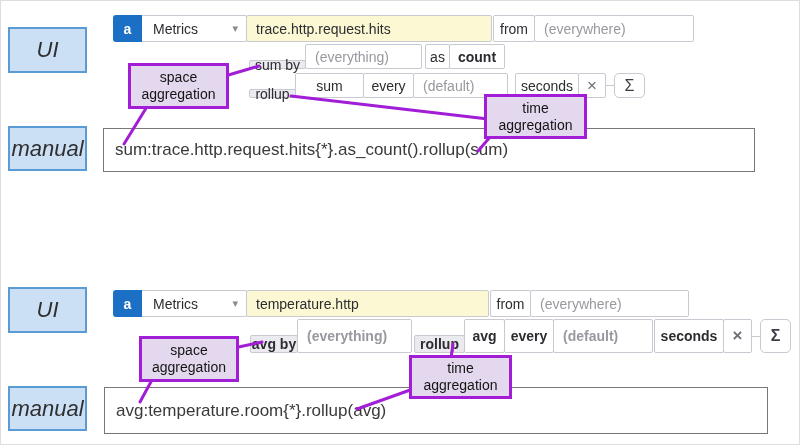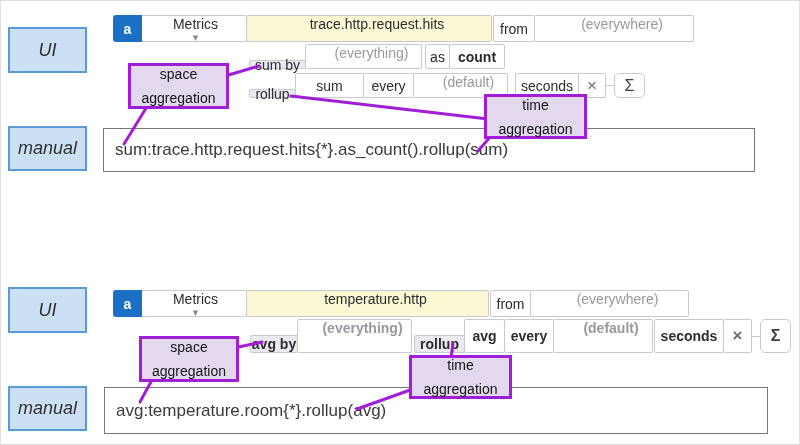--- a/index.html
+++ b/index.html
@@ -6,34 +6,33 @@
   .canvas{
     position:relative;width:800px;height:445px;background:#ffffff;
     font-family:"Liberation Sans","DejaVu Sans",sans-serif;
     border:1px solid #dedede;box-sizing:border-box;overflow:hidden;
   }
   
   .label-box{
     position:absolute;width:79px;height:46px;box-sizing:border-box;
     background:#cbdff5;border:2px solid #5b9bd5;
     display:flex;align-items:center;justify-content:center;
-    font-style:italic;font-size:18px;color:#2f2f2f;
+    font-style:italic;font-size:22px;color:#2f2f2f;
   }
   
   .row{position:absolute;display:flex;align-items:stretch;}
   .tok{
     box-sizing:border-box;border:1px solid #c9c9d2;background:#fff;
     display:flex;align-items:center;justify-content:center;
     font-size:14px;color:#2c2c31;margin-right:-1px;border-radius:2px;
     white-space:nowrap;
-    flex-direction:column;
   }
   .tok.gray{background:#eaeaef;margin-top:16px;}
   .tok.ph{color:#98989f;}
-  .tok.left{justify-content:flex-start;padding-left:16px;}
+  .tok.left{justify-content:flex-start;padding-left:9px;}
   .scope{
     box-sizing:border-box;background:#1b6fc4;color:#fff;font-weight:bold;
     font-size:14px;display:flex;align-items:center;justify-content:center;
     border-radius:3px 0 0 3px;margin-right:-1px;z-index:1;
   }
   .metric-field{background:#fbf8d3;}
   .src{justify-content:space-between;padding:0 8px 0 11px;}
   .caret{font-size:11px;color:#8a8a92;line-height:1;}
   .semib{font-weight:600;}
   .xbtn{color:#6e6e78;font-size:17px;}
@@ -43,21 +42,21 @@
   
   .manual-input{
     position:absolute;box-sizing:border-box;background:#fff;border:1px solid #777;
     display:flex;align-items:center;padding-left:11px;
     font-size:17px;color:#3a3a3a;z-index:1;
   }
   
   .annot{
     position:absolute;box-sizing:border-box;background:#e4d8ee;border:3px solid #a21ed6;
     display:flex;align-items:center;justify-content:center;text-align:center;
-    font-size:14px;line-height:24px;color:#141414;z-index:6;padding:0 5px;
+    font-size:14px;line-height:17px;color:#141414;z-index:6;padding:0 5px;
   }
   .lines{position:absolute;left:0;top:0;z-index:5;pointer-events:none;}
 </style>
 </head>
 <body>
 
 <div class="canvas">
 
   <div class="label-box" style="left:7px;top:26px;">
     <span>UI</span>

